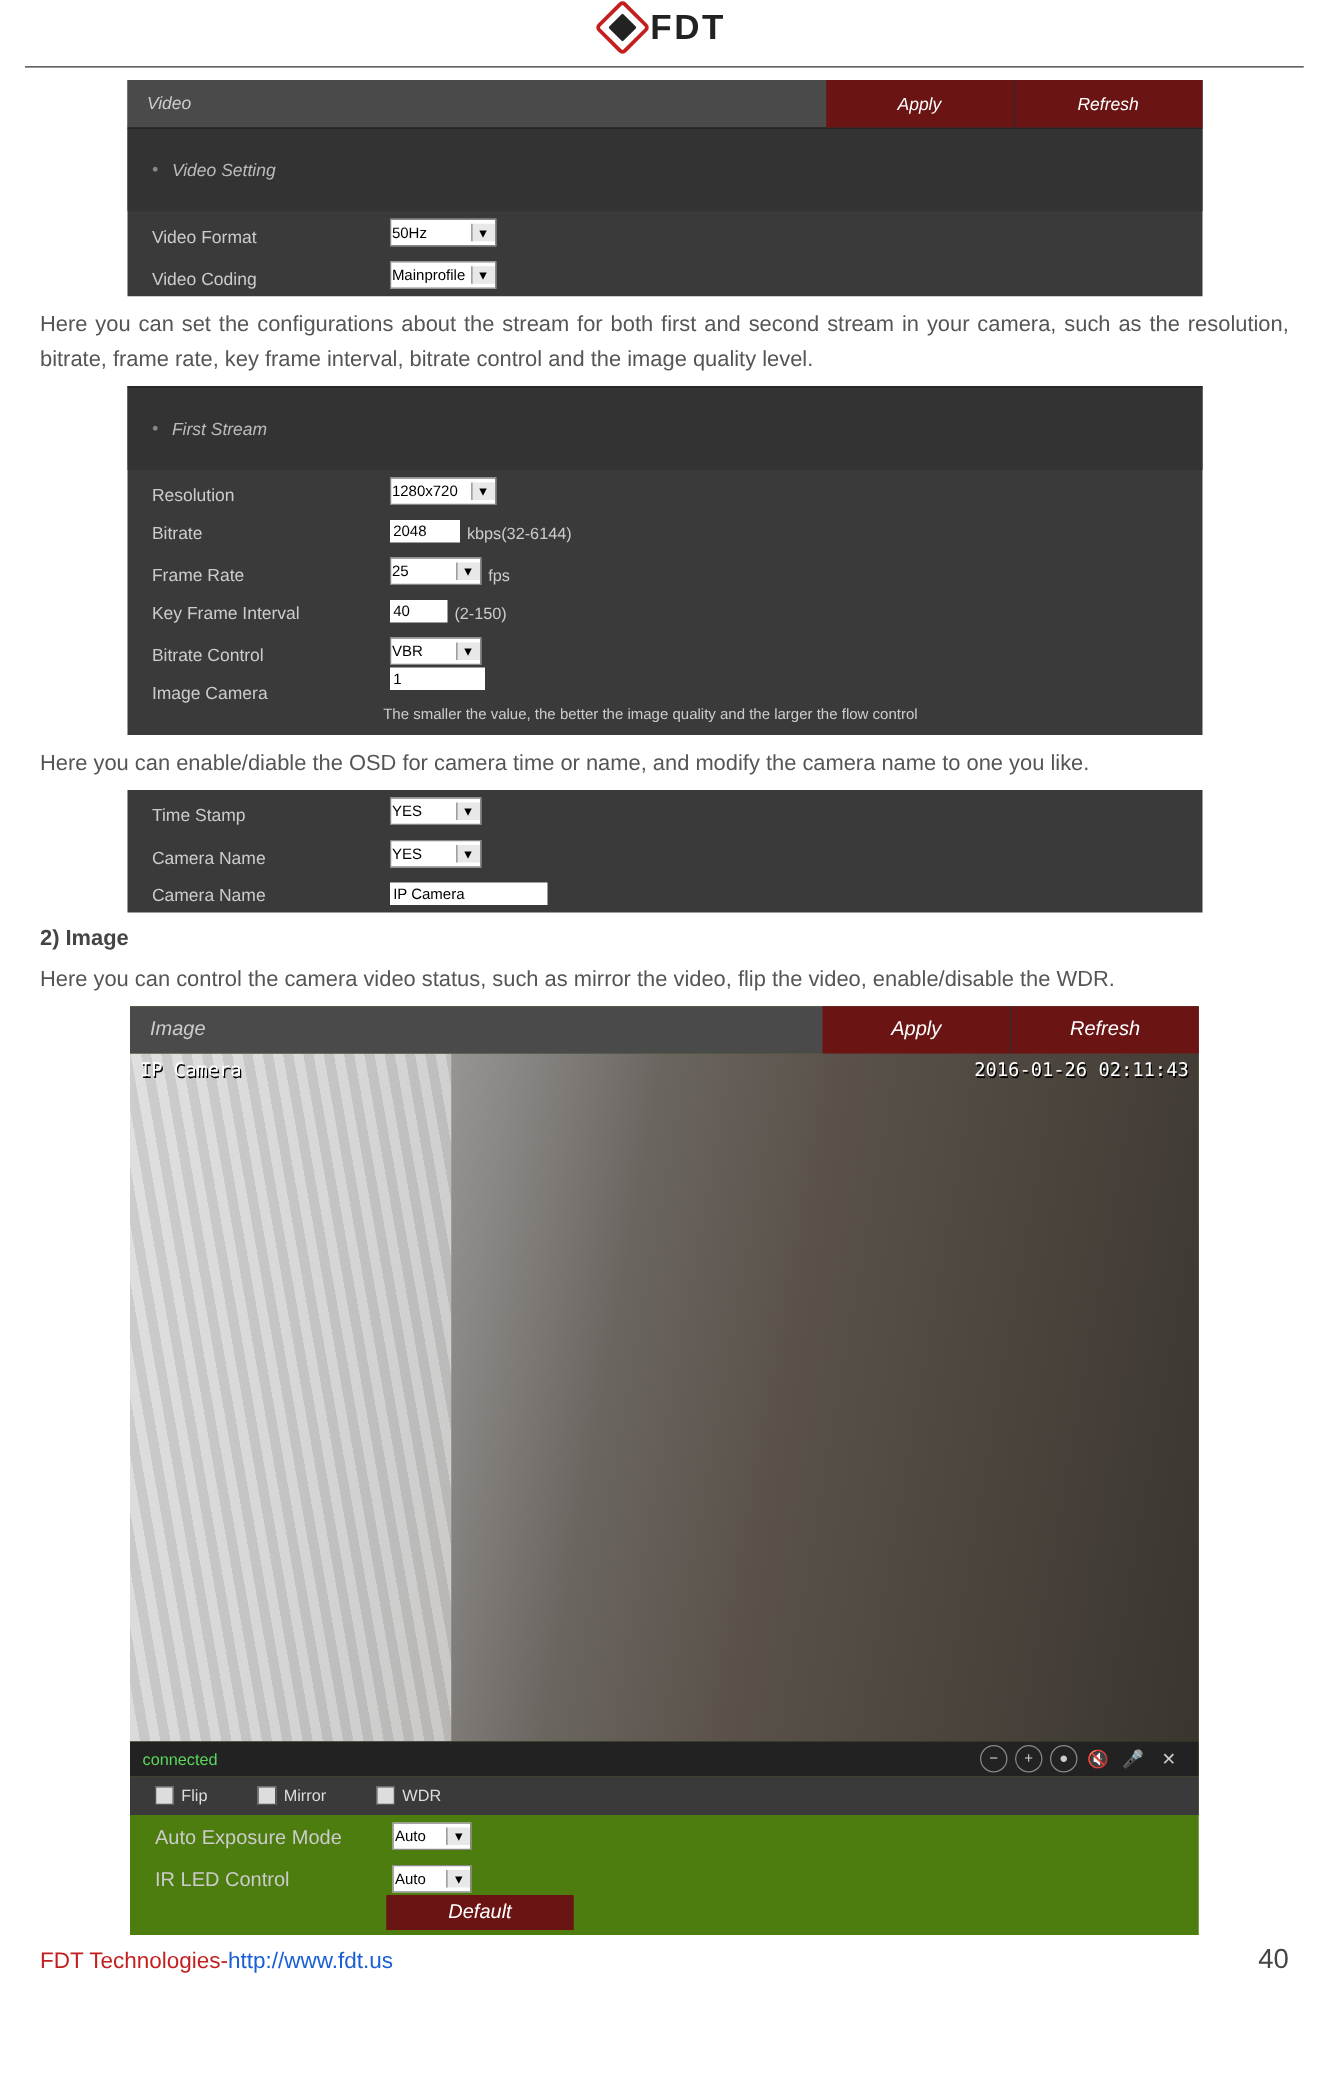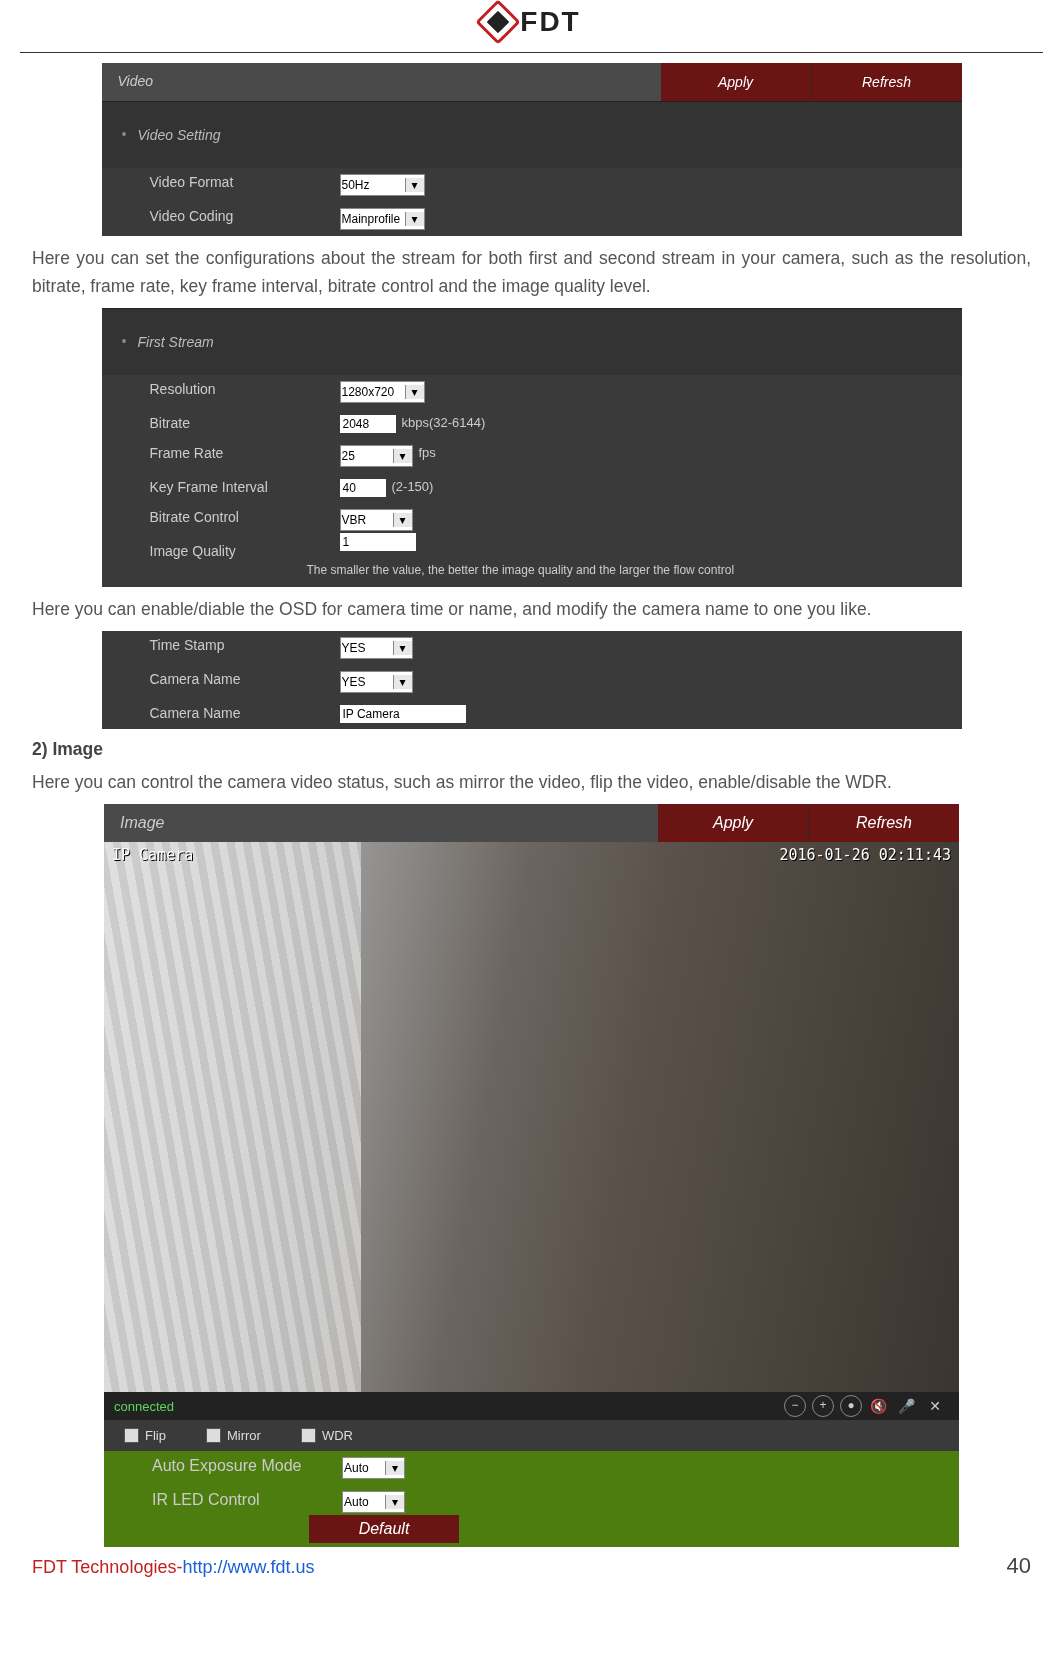--- a/index.html
+++ b/index.html
@@ -9,21 +9,21 @@
   .logo-icon { width:26px; height:26px; border:3px solid #c41e1e; border-radius:4px; transform:rotate(45deg); display:inline-block; position:relative; }
   .logo-icon::after { content:''; position:absolute; inset:5px; background:#222; border-radius:1px; }
   hr.top { border:none; border-top:1px solid #333; margin:4px 0 10px; }
   .panel { background:#3a3a3a; color:#ddd; margin:0 auto 4px; width:860px; font-size:14px; }
   .panel-hdr { display:flex; align-items:stretch; height:38px; background:#4a4a4a; }
   .panel-title { padding:10px 16px; font-style:italic; color:#ccc; flex:1; }
   .btn { width:150px; text-align:center; line-height:38px; color:#fff; font-style:italic; }
   .btn-apply { background:#6b1414; border-right:1px solid #2a2a2a; }
   .btn-refresh { background:#6b1414; }
   .section-hdr { background:#333; padding:25px 20px; font-style:italic; color:#bbb; border-top:1px solid #222; }
-  .row { display:flex; align-items:flex-start; padding:6px 20px;margin-left:28px; }
+  .row { display:flex; align-items:flex-end; padding:6px 20px; }
   .lbl { width:190px; color:#ccc; }
   .sel { background:#fff; color:#000; height:20px; font-size:12px; display:inline-flex; align-items:center; border:1px solid #888; }
   .sel-val { padding:0 1px; min-width:62px; display:inline-block; }
   .sel-btn { width:18px; text-align:center; border-left:1px solid #888; background:#e8e8e8; }
   .txt-in { background:#fff; color:#000; height:18px; padding:0 3px; font-size:12px; border:none; width:50px; display:inline-block; line-height:18px; }
   .suffix { margin-left:6px; color:#ccc; font-size:13px; }
   .hint { font-size:12px; color:#ccc; padding:2px 20px 10px 205px; }
   .body-text { font-size:17.5px; line-height:1.6; text-align:justify; color:#555; margin:8px 12px; }
   .heading { font-weight:bold; font-size:17.5px; color:#444; margin:10px 12px 2px; }
   .bullet { width:8px; height:8px; display:inline-block; margin-right:8px; position:relative; top:-1px; }
@@ -116,21 +116,21 @@
       <span class="suffix">(2-150)</span>
     </div>
     <div class="row">
       <div class="lbl">Bitrate Control</div>
       <div class="sel">
         <span class="sel-val" style="min-width:50px">VBR</span>
         <span class="sel-btn">▾</span>
       </div>
     </div>
     <div class="row" style="padding-bottom:0">
-      <div class="lbl">Image Quality</div>
+      <div class="lbl">Image Camera</div>
       <span class="txt-in" style="width:70px; position:relative; top:-10px">1</span>
     </div>
     <div class="hint">The smaller the value, the better the image quality and the larger the flow control</div>
   </div>
 
   <div class="body-text">Here you can enable/diable the OSD for camera time or name, and modify the camera name to one you like.</div>
 
   <div class="panel">
     <div class="row">
       <div class="lbl">Time Stamp</div>

